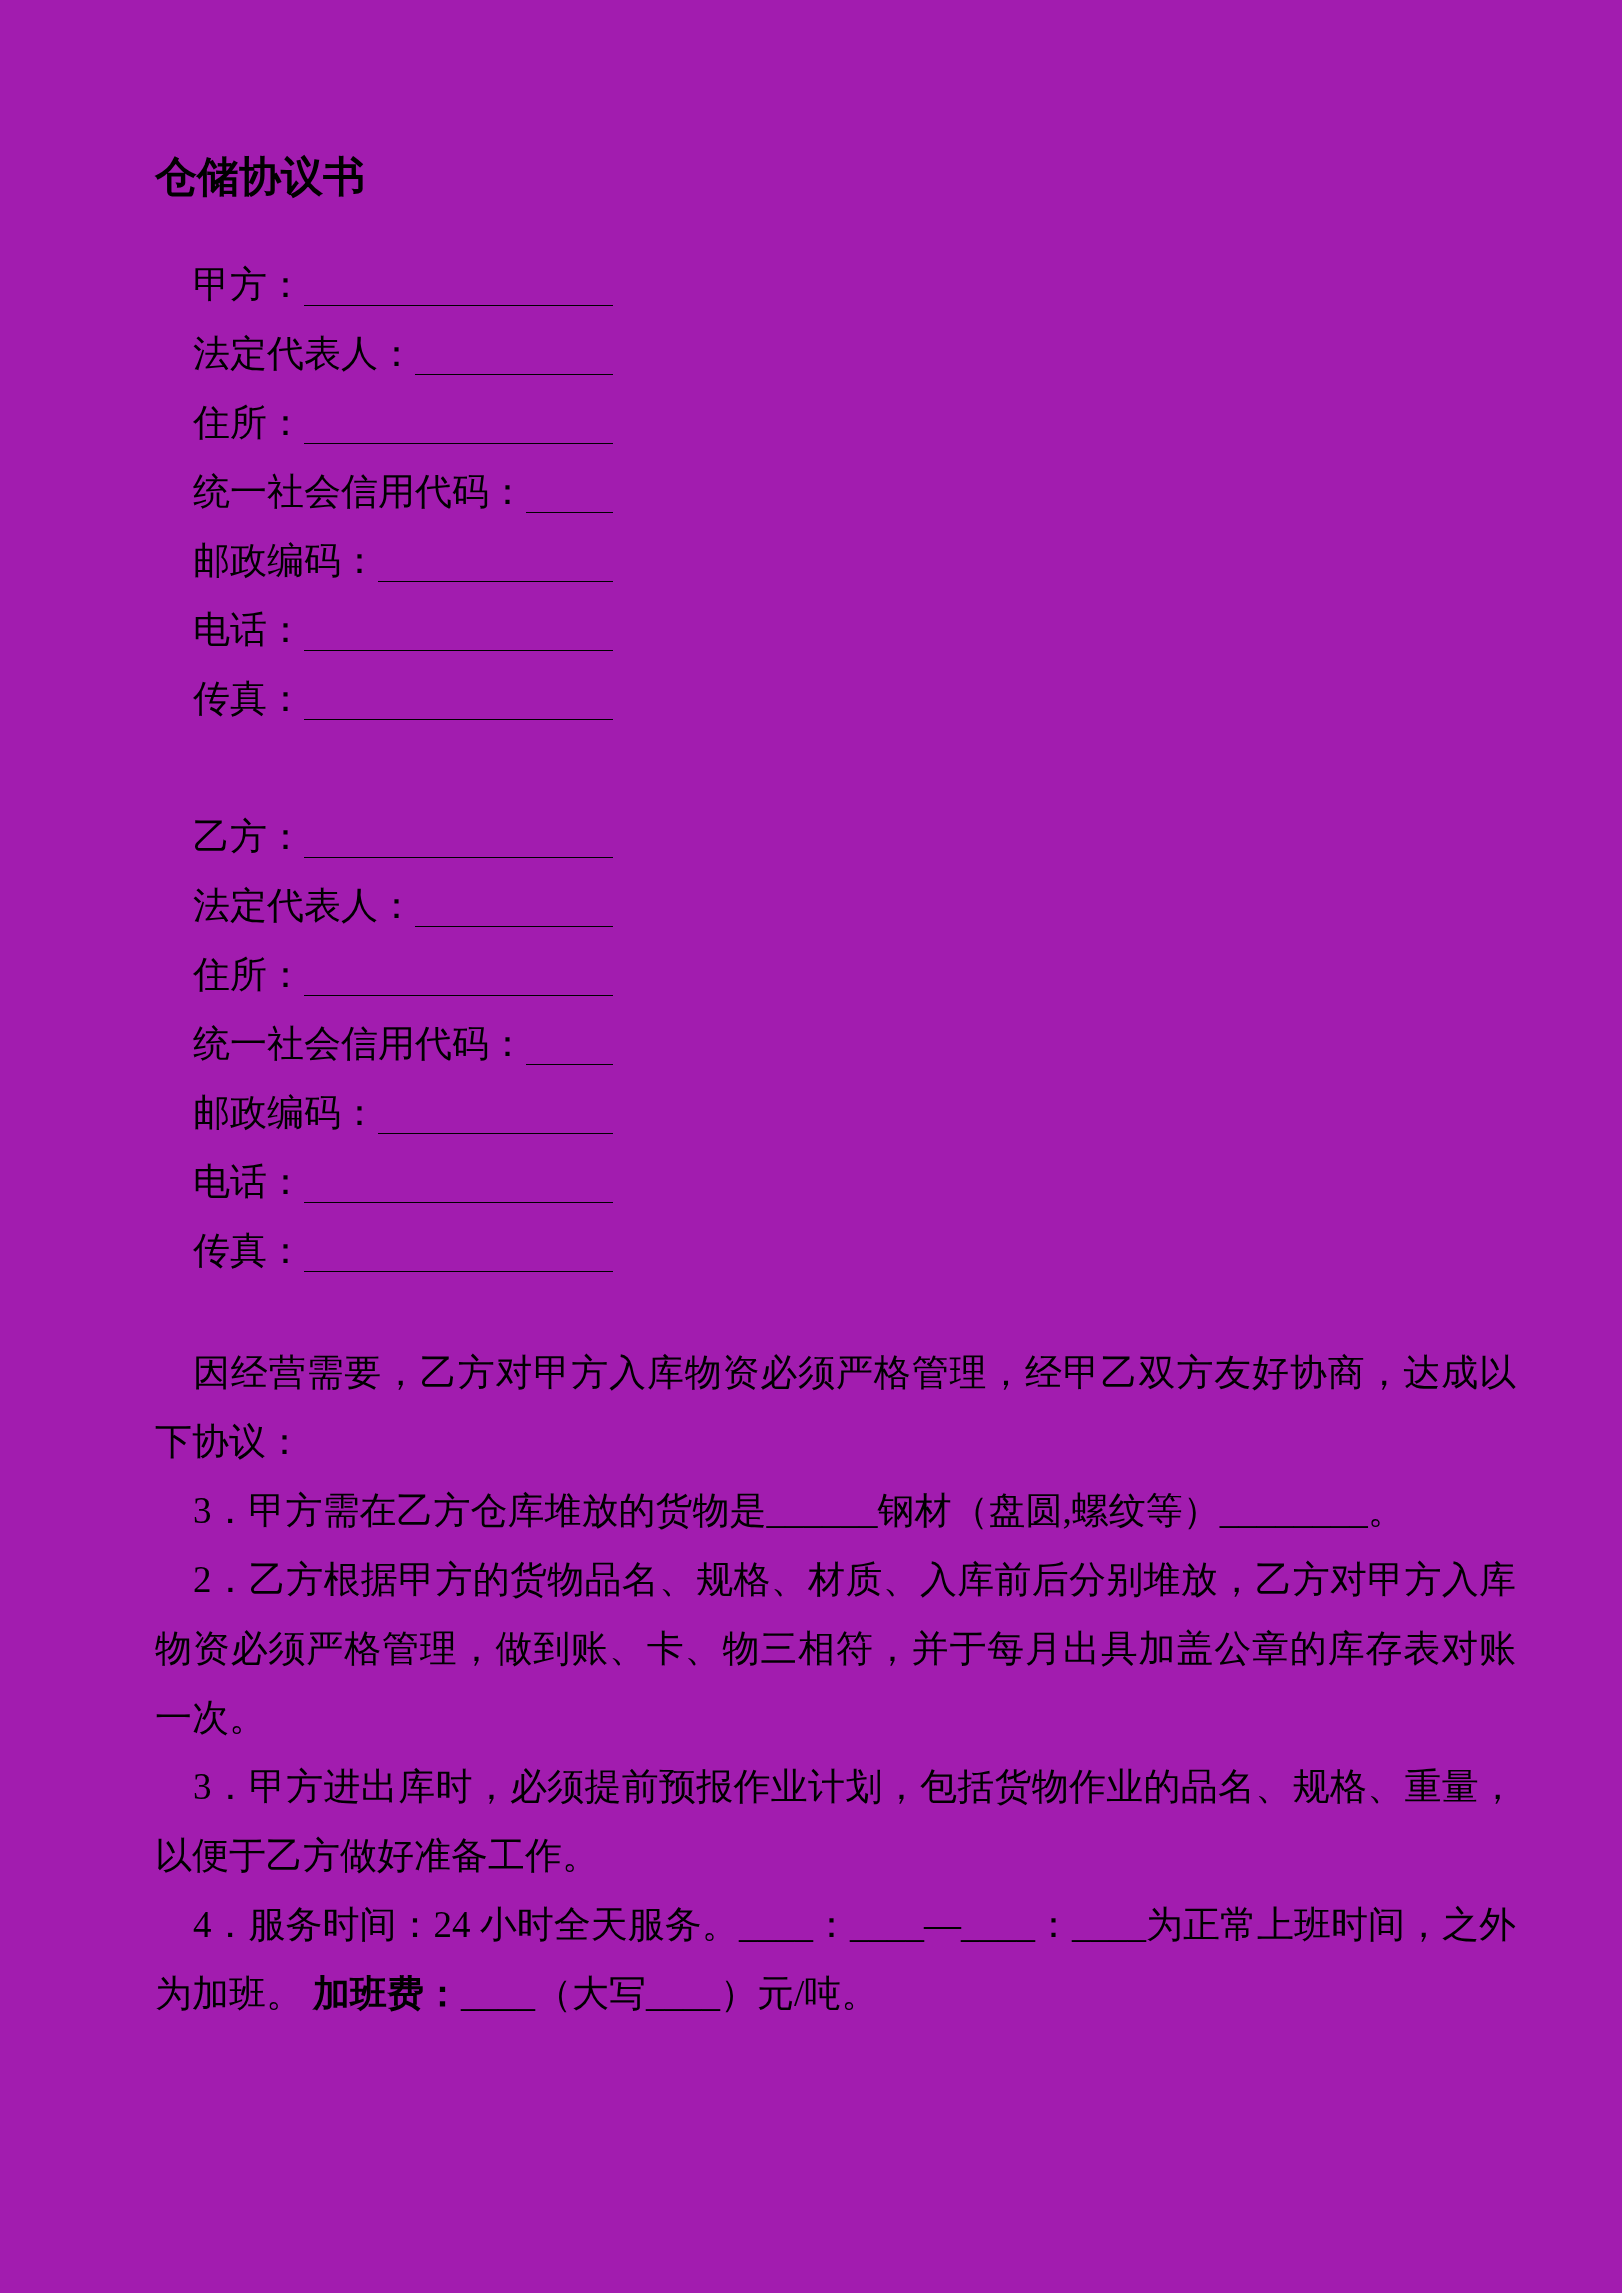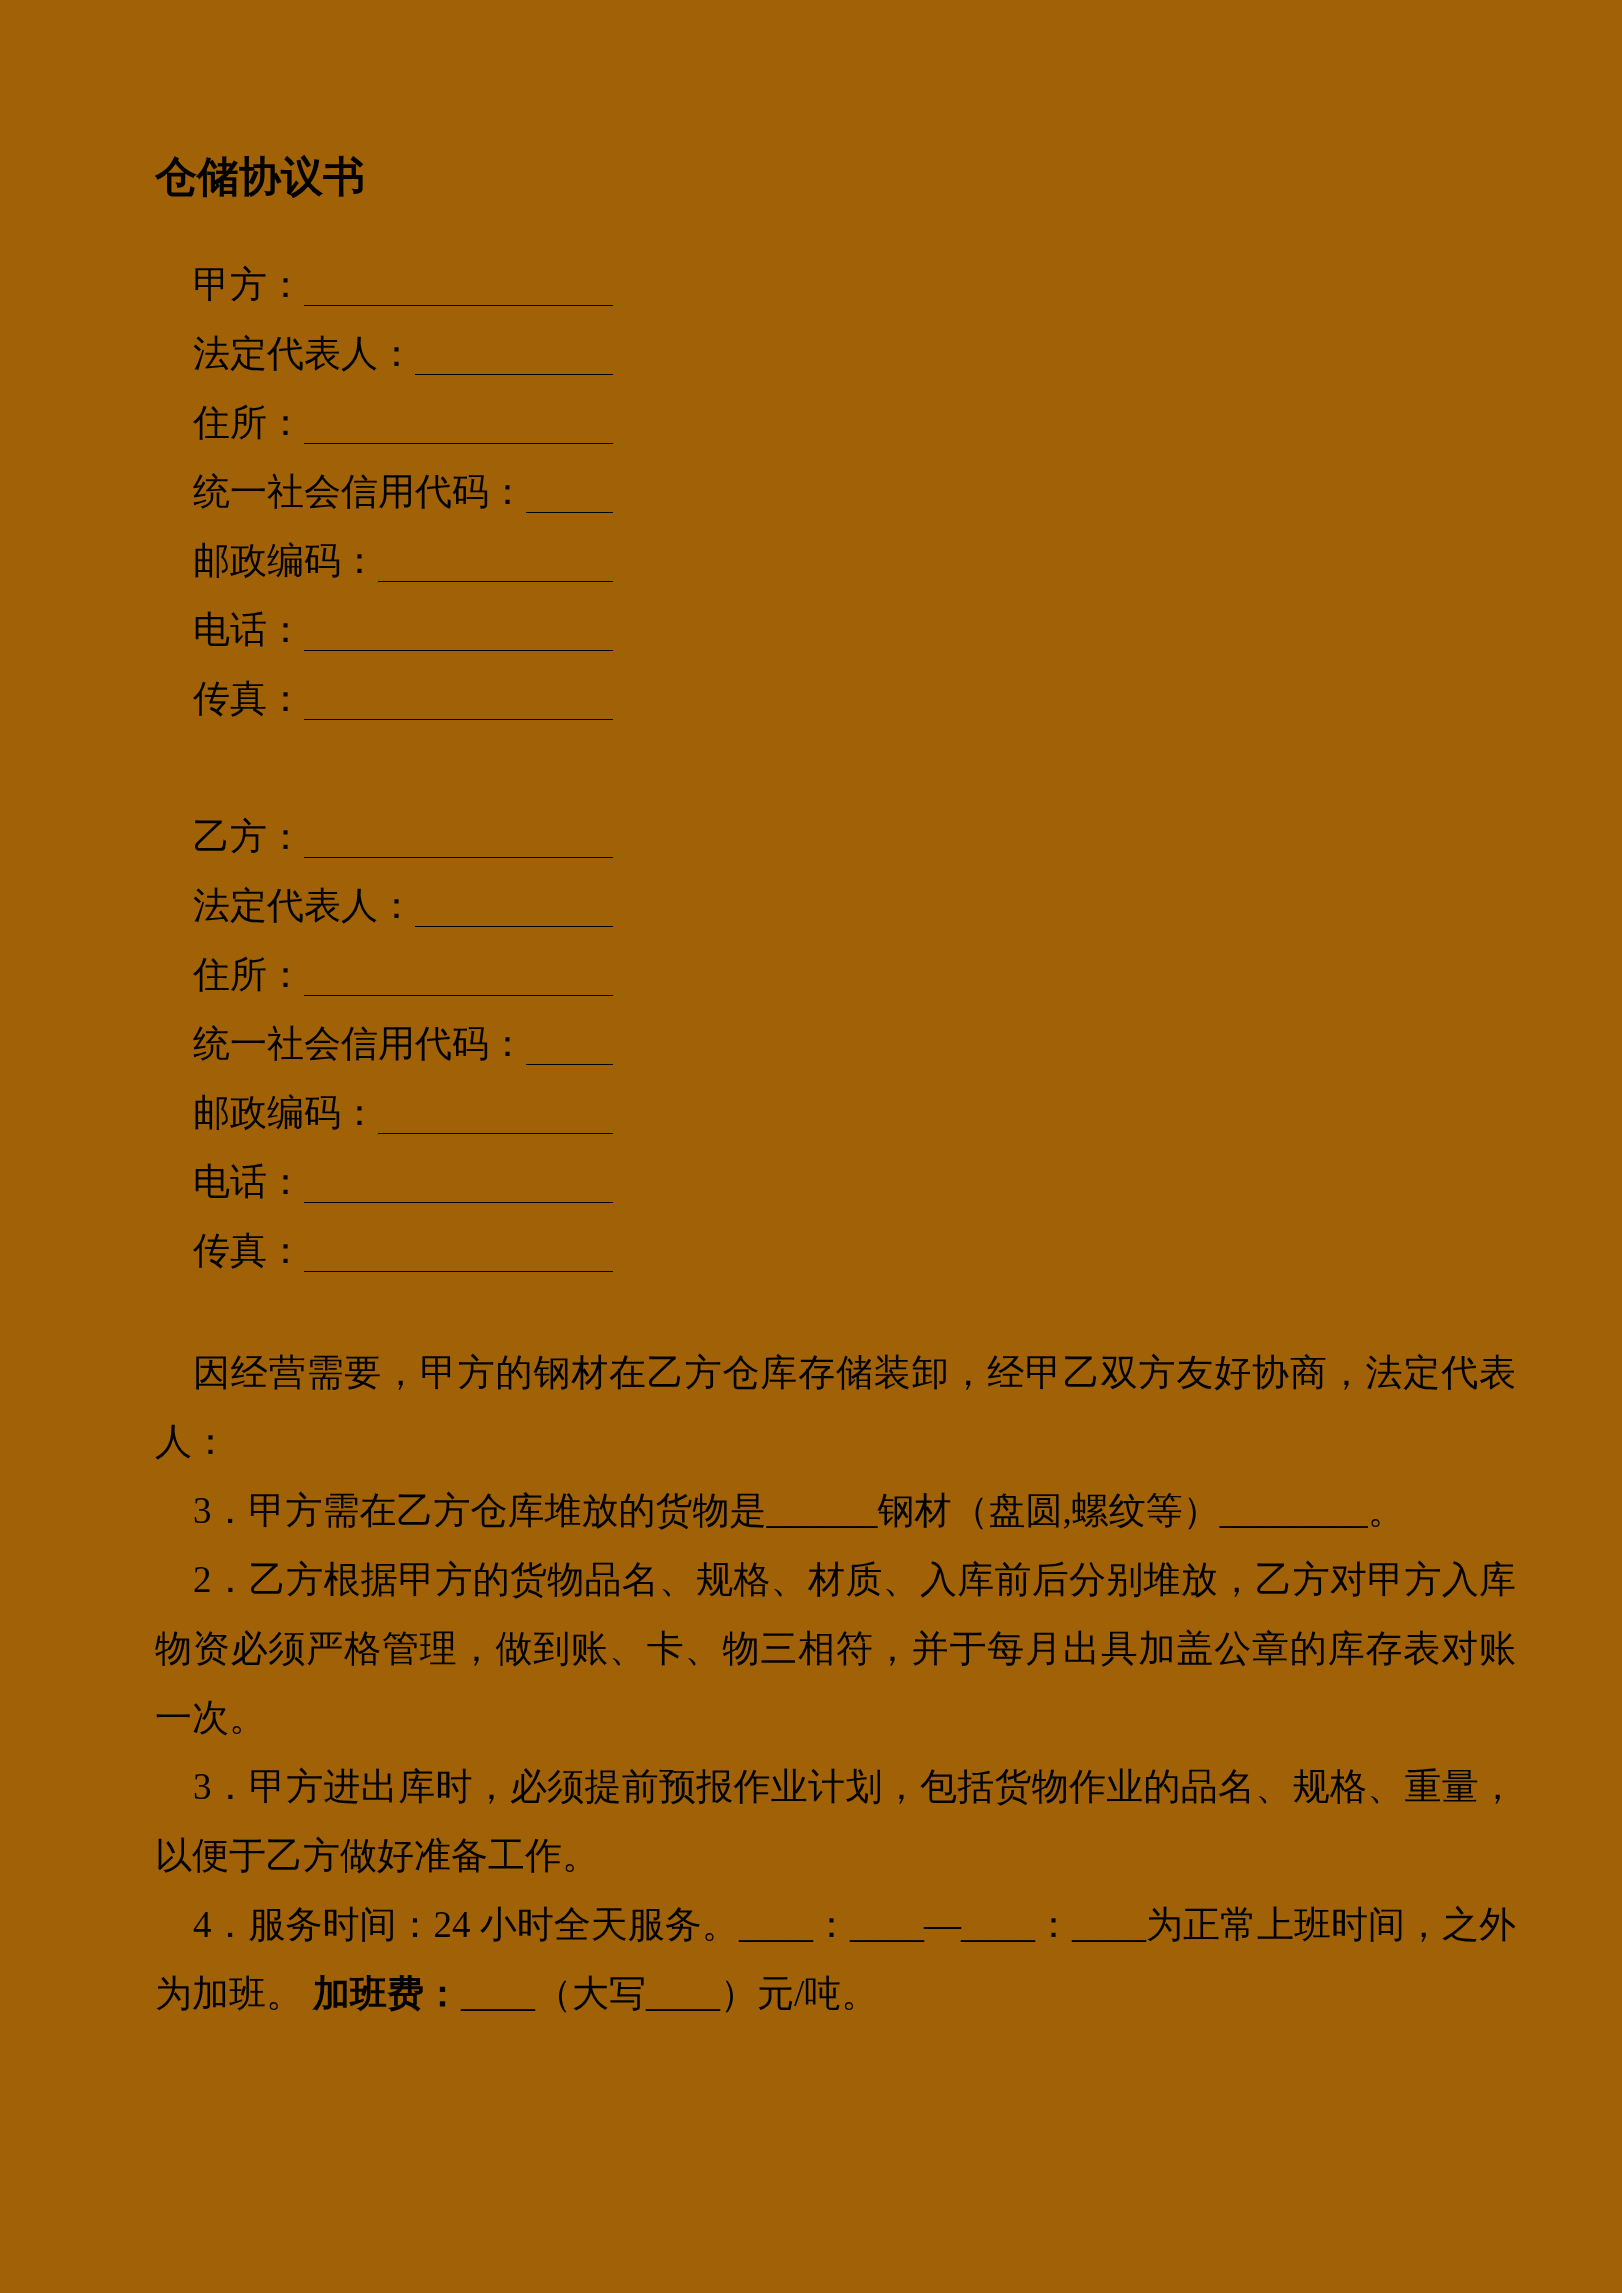--- a/index.html
+++ b/index.html
@@ -12,21 +12,21 @@
 
   body {
     font-family: "Liberation Serif", "DejaVu Serif", serif;
     color: #000000;
   }
 
   .page {
     width: 1623px;
     height: 2294px;
     padding: 150px 107px 0 155px;
-    background: #a16207;
+    background: #a21caf;
     overflow: hidden;
   }
 
   .doc-title {
     font-family: "DejaVu Sans", "Liberation Sans", sans-serif;
     font-size: 42px;
     font-weight: 700;
     line-height: 1.3;
     margin-bottom: 45px;
   }
@@ -146,21 +146,21 @@
     <div class="field-row">
       <span class="field-label">电话：</span>
       <span class="field-blank"></span>
     </div>
     <div class="field-row">
       <span class="field-label">传真：</span>
       <span class="field-blank"></span>
     </div>
   </div>
 
-  <p class="para intro">因经营需要，甲方的钢材在乙方仓库存储装卸，经甲乙双方友好协商，法定代表人：</p>
+  <p class="para intro">因经营需要，乙方对甲方入库物资必须严格管理，经甲乙双方友好协商，达成以下协议：</p>
 
 
   <p class="para">3．甲方需在乙方仓库堆放的货物是______钢材（盘圆,螺纹等）________。</p>
   <p class="para">2．乙方根据甲方的货物品名、规格、材质、入库前后分别堆放，乙方对甲方入库物资必须严格管理，做到账、卡、物三相符，并于每月出具加盖公章的库存表对账一次。</p>
   <p class="para">3．甲方进出库时，必须提前预报作业计划，包括货物作业的品名、规格、重量，以便于乙方做好准备工作。</p>
   <p class="para"><span>4．服务时间：24 小时全天服务。____：____—____：____为正常上班时间，之外为加班。</span><span class="bold">加班费：</span><span>____（大写____）元/吨。</span></p>
 
 </div>
 
 

